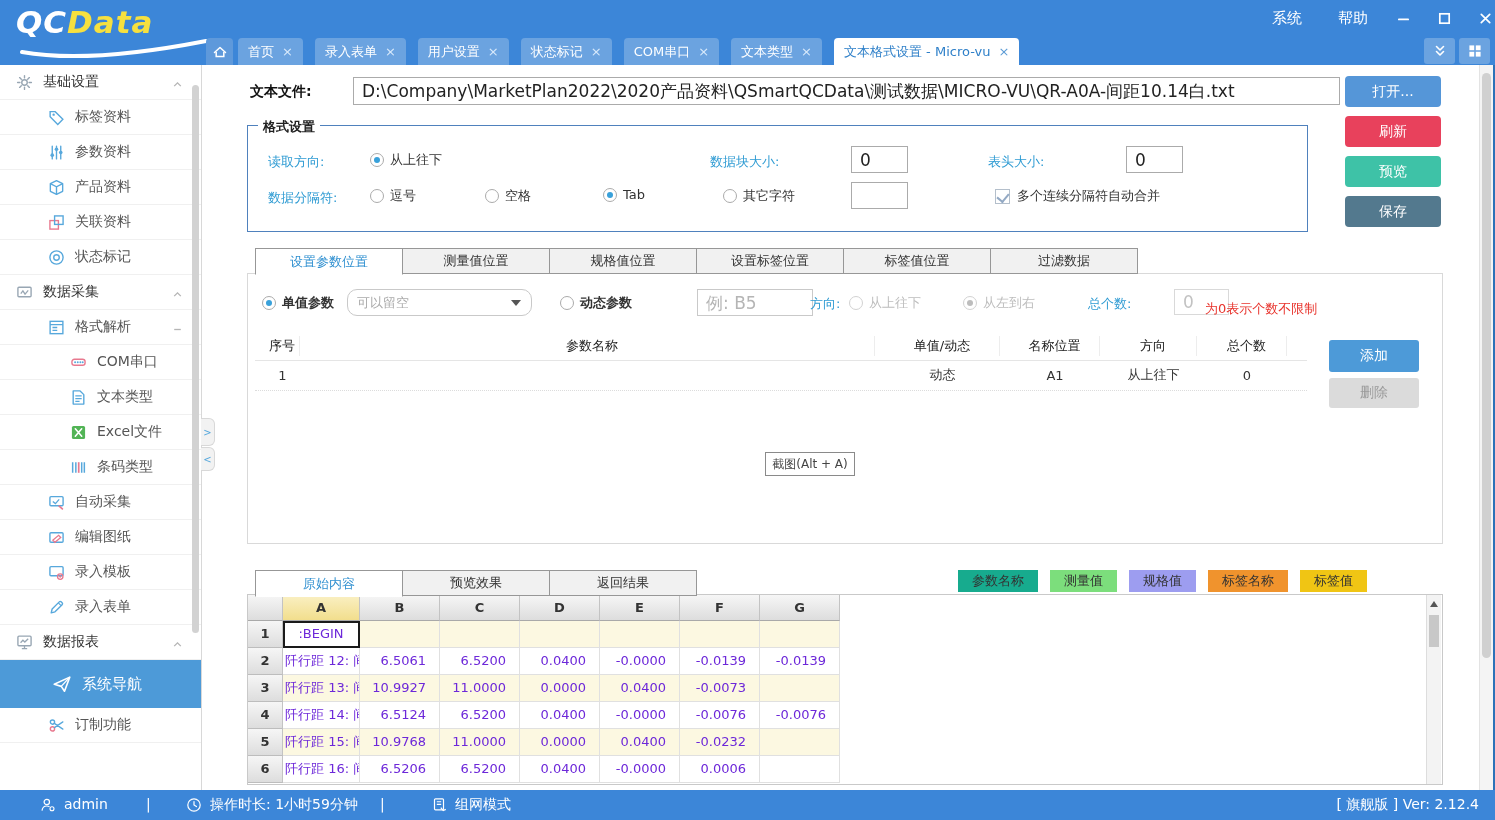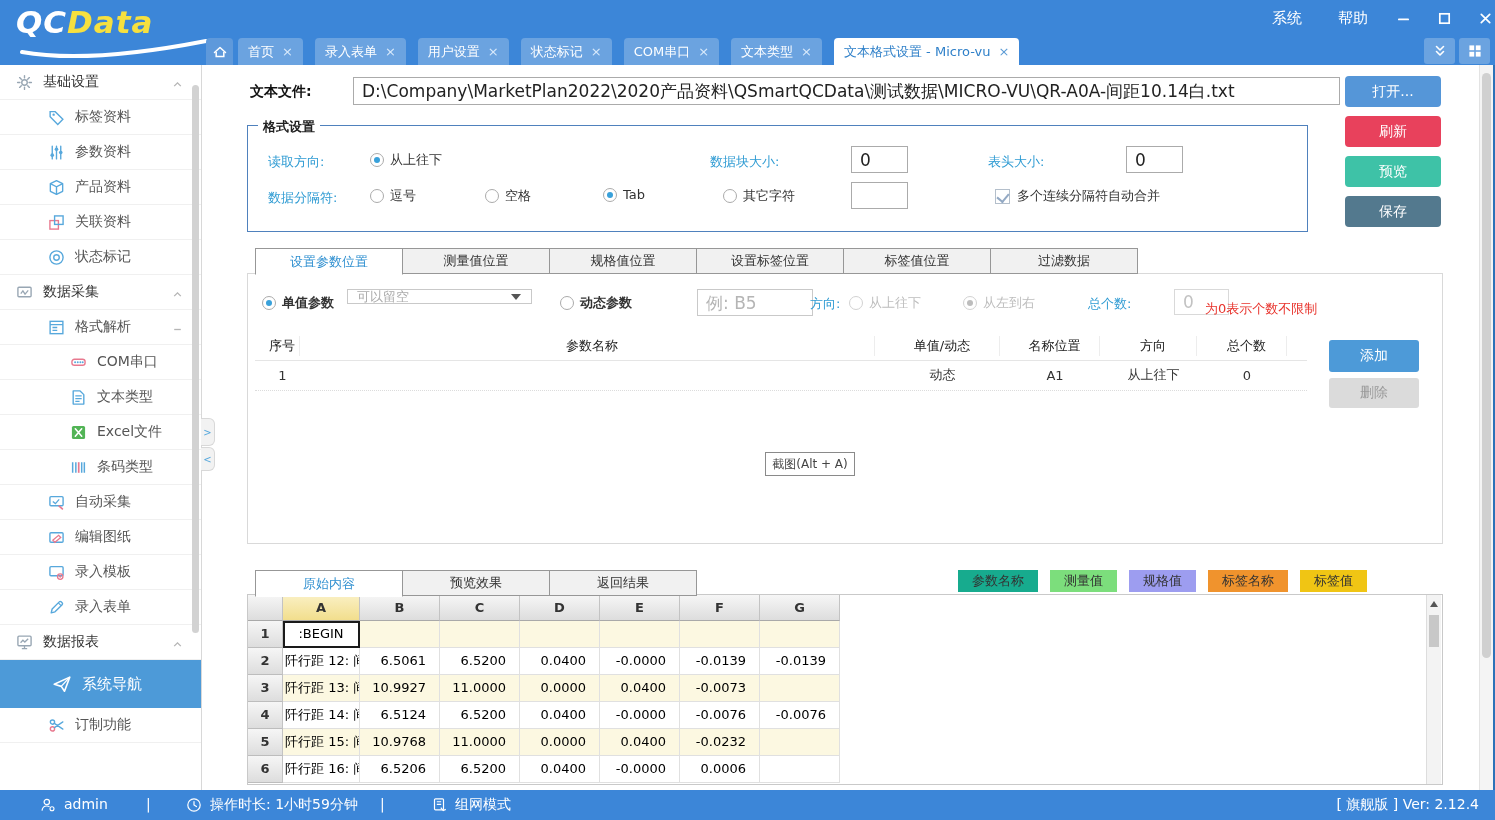--- a/index.html
+++ b/index.html
@@ -78,21 +78,21 @@
   .legend{position:absolute;left:958px;top:570px;display:flex;gap:12px;z-index:3;}
   .legend-btn{height:22px;padding:0 14px;font-size:13px;color:#333;display:flex;align-items:center;justify-content:center;cursor:pointer;}
   
   .sheet{position:absolute;left:247px;top:594px;width:1196px;height:191px;border:1px solid #C9C9C9;background:#fff;box-sizing:border-box;overflow:hidden;}
   .sh-headrow{display:flex;height:26px;}
   .sh-corner{width:35px;height:26px;flex:none;background:linear-gradient(#F6F6F6,#DDDDDD);border-right:1px solid #C3C3C3;border-bottom:1px solid #A9A9A9;box-sizing:border-box;}
   .sh-colhead{height:26px;flex:none;background:linear-gradient(#F6F6F6,#DDDDDD);border-right:1px solid #C3C3C3;border-bottom:1px solid #A9A9A9;box-sizing:border-box;font-size:13px;font-weight:bold;color:#333;text-align:center;line-height:25px;}
   .sh-colhead.selcol{background:linear-gradient(#FAF0C4,#F2DE8D);}
   .sh-row{display:flex;height:27px;}
   .sh-num{width:35px;height:27px;flex:none;background:linear-gradient(#F6F6F6,#DDDDDD);border-right:1px solid #C3C3C3;border-bottom:1px solid #BDBDBD;box-sizing:border-box;font-size:13px;font-weight:bold;color:#333;text-align:center;line-height:26px;}
-  .sh-cell{height:27px;flex:none;border-right:1px solid #E0E0E0;border-bottom:1px solid #E0E0E0;box-sizing:border-box;font-size:13px;color:#000000;line-height:26px;white-space:nowrap;overflow:hidden;background:#fff;}
+  .sh-cell{height:27px;flex:none;border-right:1px solid #E0E0E0;border-bottom:1px solid #E0E0E0;box-sizing:border-box;font-size:13px;color:#6d28d9;line-height:26px;white-space:nowrap;overflow:hidden;background:#fff;}
   .sh-row.yellow .sh-cell{background:#FCF8E1;}
   .sh-cell.colA{padding-left:2px;text-align:left;}
   .sh-cell.num{text-align:right;padding-right:13px;}
   .sh-cell.selected{background:#fff !important;outline:2px solid #1a1a1a;outline-offset:-2px;text-align:center;padding:0;z-index:2;position:relative;}
   .sh-scroll{position:absolute;left:1178px;top:0;width:15px;height:189px;background:#F3F3F3;border-left:1px solid #DDD;box-sizing:border-box;}
   .sh-up{position:absolute;left:3px;top:6px;width:0;height:0;border-left:4px solid transparent;border-right:4px solid transparent;border-bottom:6px solid #555;}
   .sh-thumb{position:absolute;left:2px;top:20px;width:10px;height:32px;background:#C8C8C8;}
   .main-scroll{position:absolute;left:1479px;top:65px;width:14px;height:725px;background:#F4F4F4;border-left:1px solid #E3E3E3;box-sizing:border-box;}
   .main-thumb{position:absolute;left:2px;top:8px;width:9px;height:585px;background:#D0D0D0;border-radius:5px;}
   
@@ -446,21 +446,21 @@
       <div class="tab2">规格值位置</div>
       <div class="tab2">设置标签位置</div>
       <div class="tab2">标签值位置</div>
       <div class="tab2">过滤数据</div>
     </div>
 
   <div class="radio-wrap strong" style="left:262px;top:294px;z-index:4;">
     <span class="radio checked" id="radio-single"></span>
     <span>单值参数</span>
   </div>
-  <div class="select" style="left:347px;top:289px;width:185px;height:15px;z-index:4;">
+  <div class="select" style="left:347px;top:289px;width:185px;height:27px;z-index:4;border-radius:10px;">
     <span class="sel-text">可以留空</span>
     <span class="caret"></span>
   </div>
   <div class="radio-wrap strong" style="left:560px;top:294px;z-index:4;">
     <span class="radio" id="radio-dynamic"></span>
     <span>动态参数</span>
   </div>
   <input class="txt-input" style="left: 664px; top: 289px; width: 116px; height: 27px; z-index: 4; border-color: rgb(201, 201, 201);" placeholder="例: B5">
   <div class="lbl-blue" style="left:810px;top:295px;z-index:4;">方向:</div>
   <div id="dir-options">

